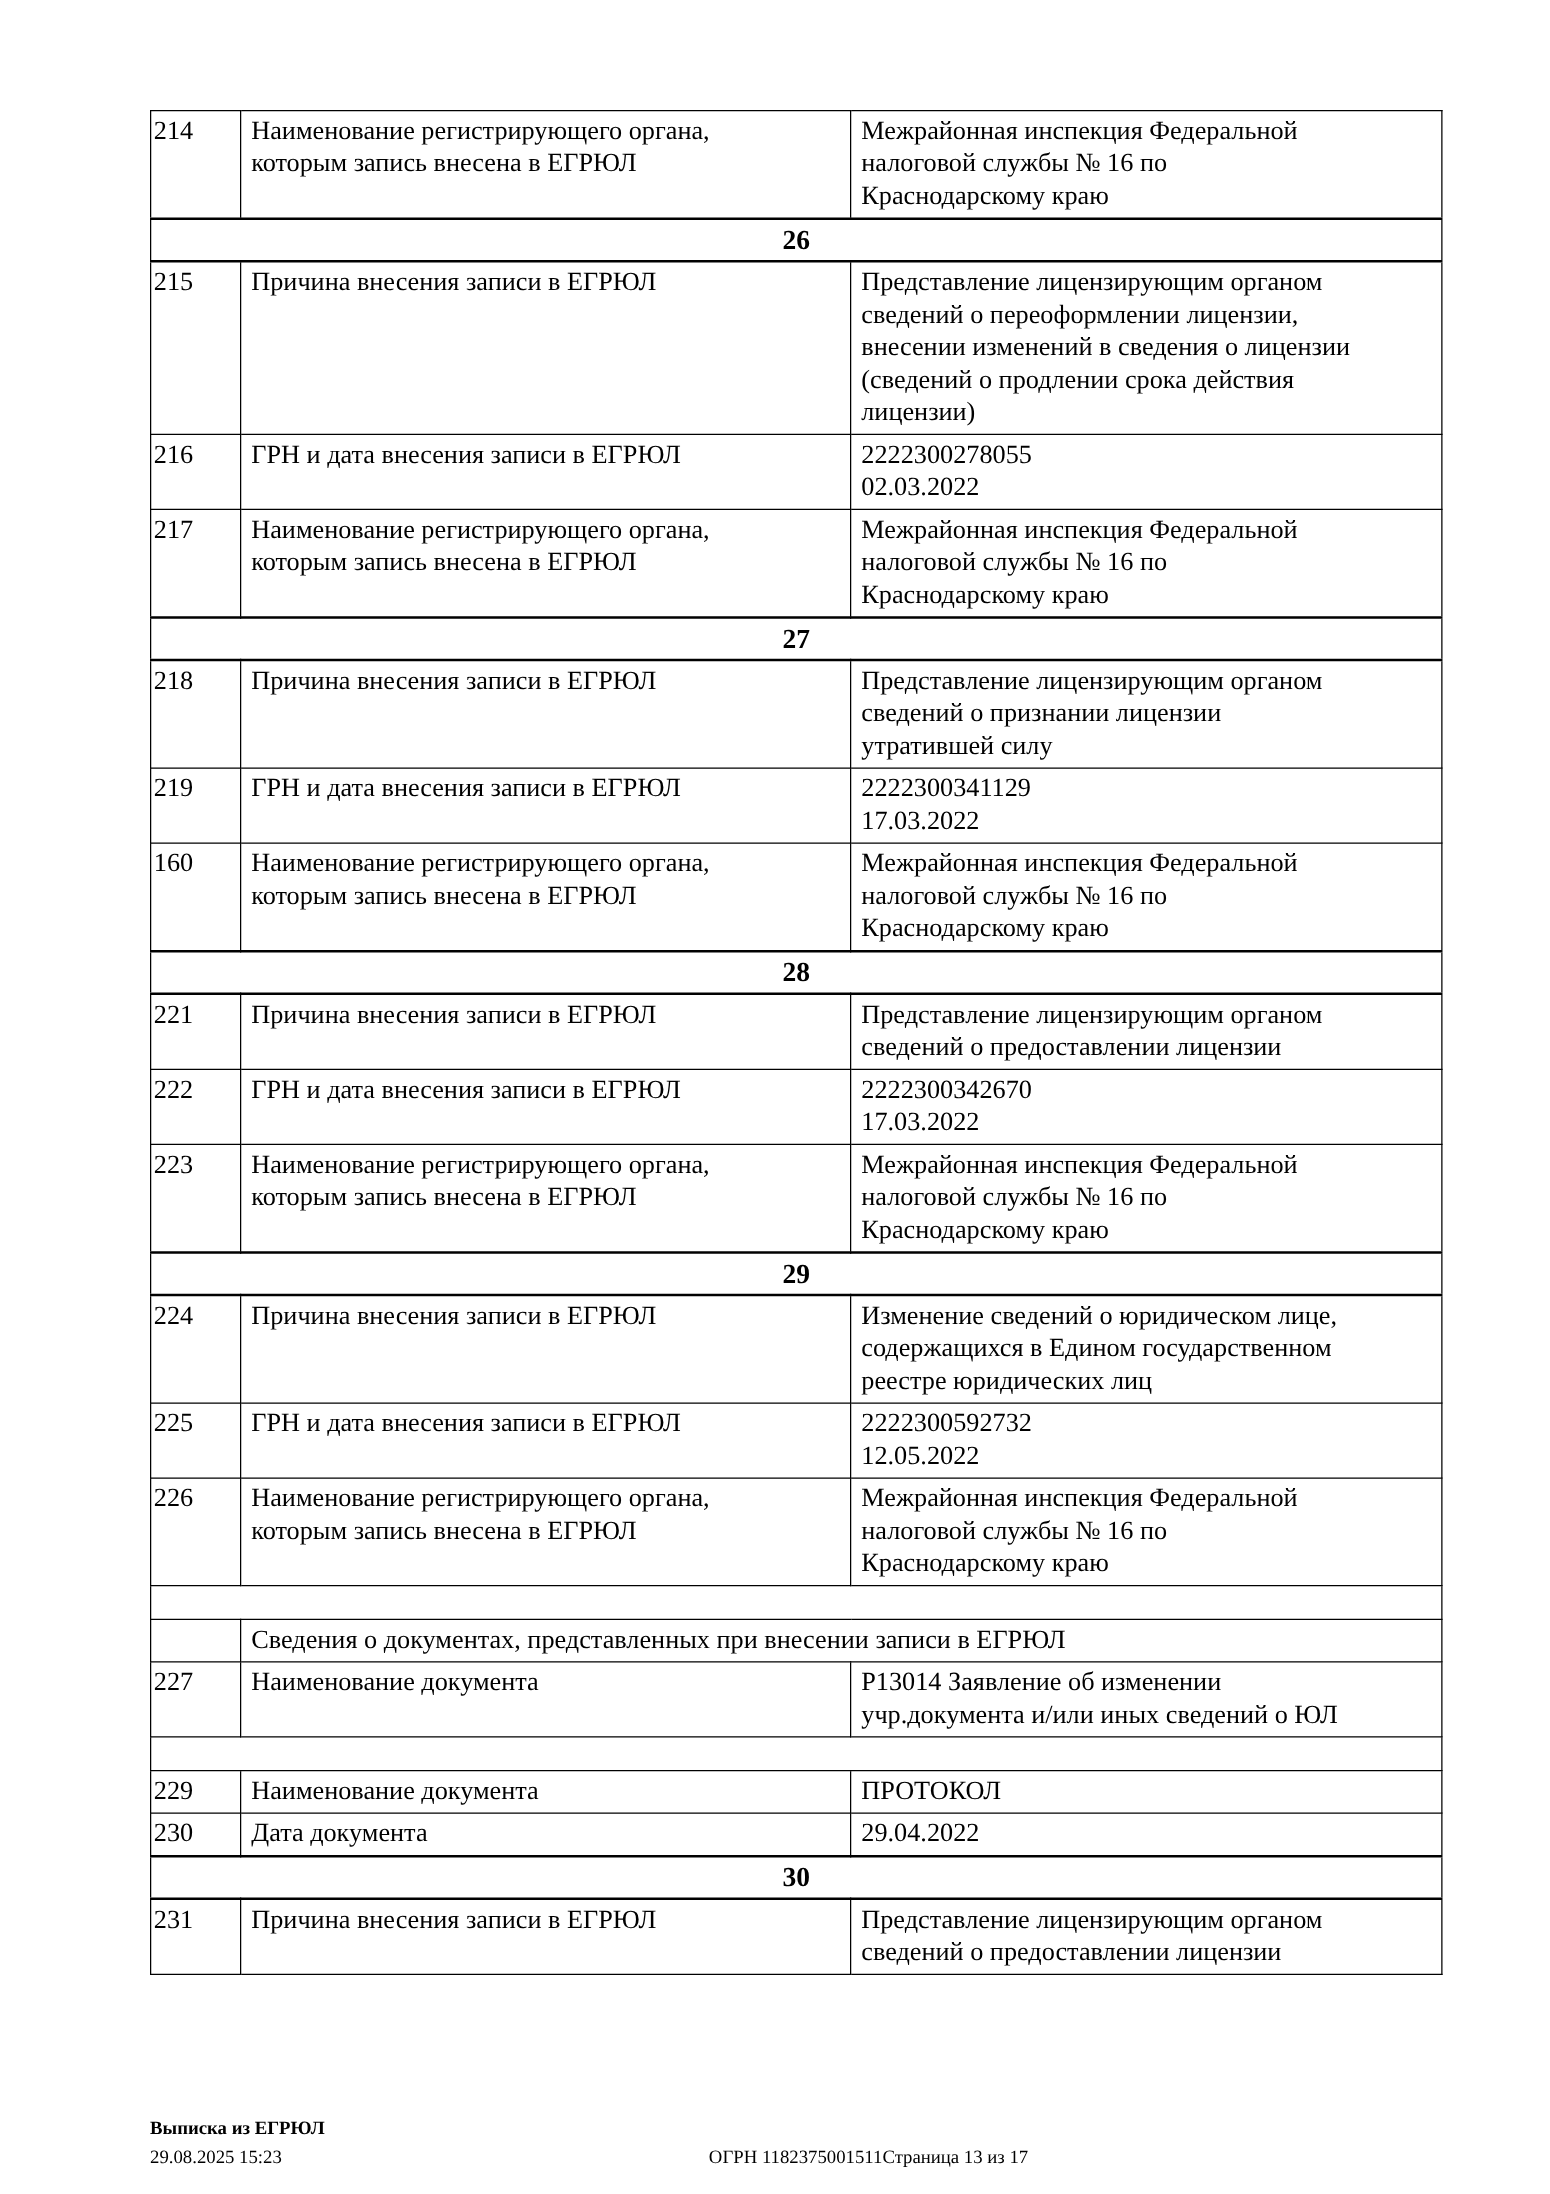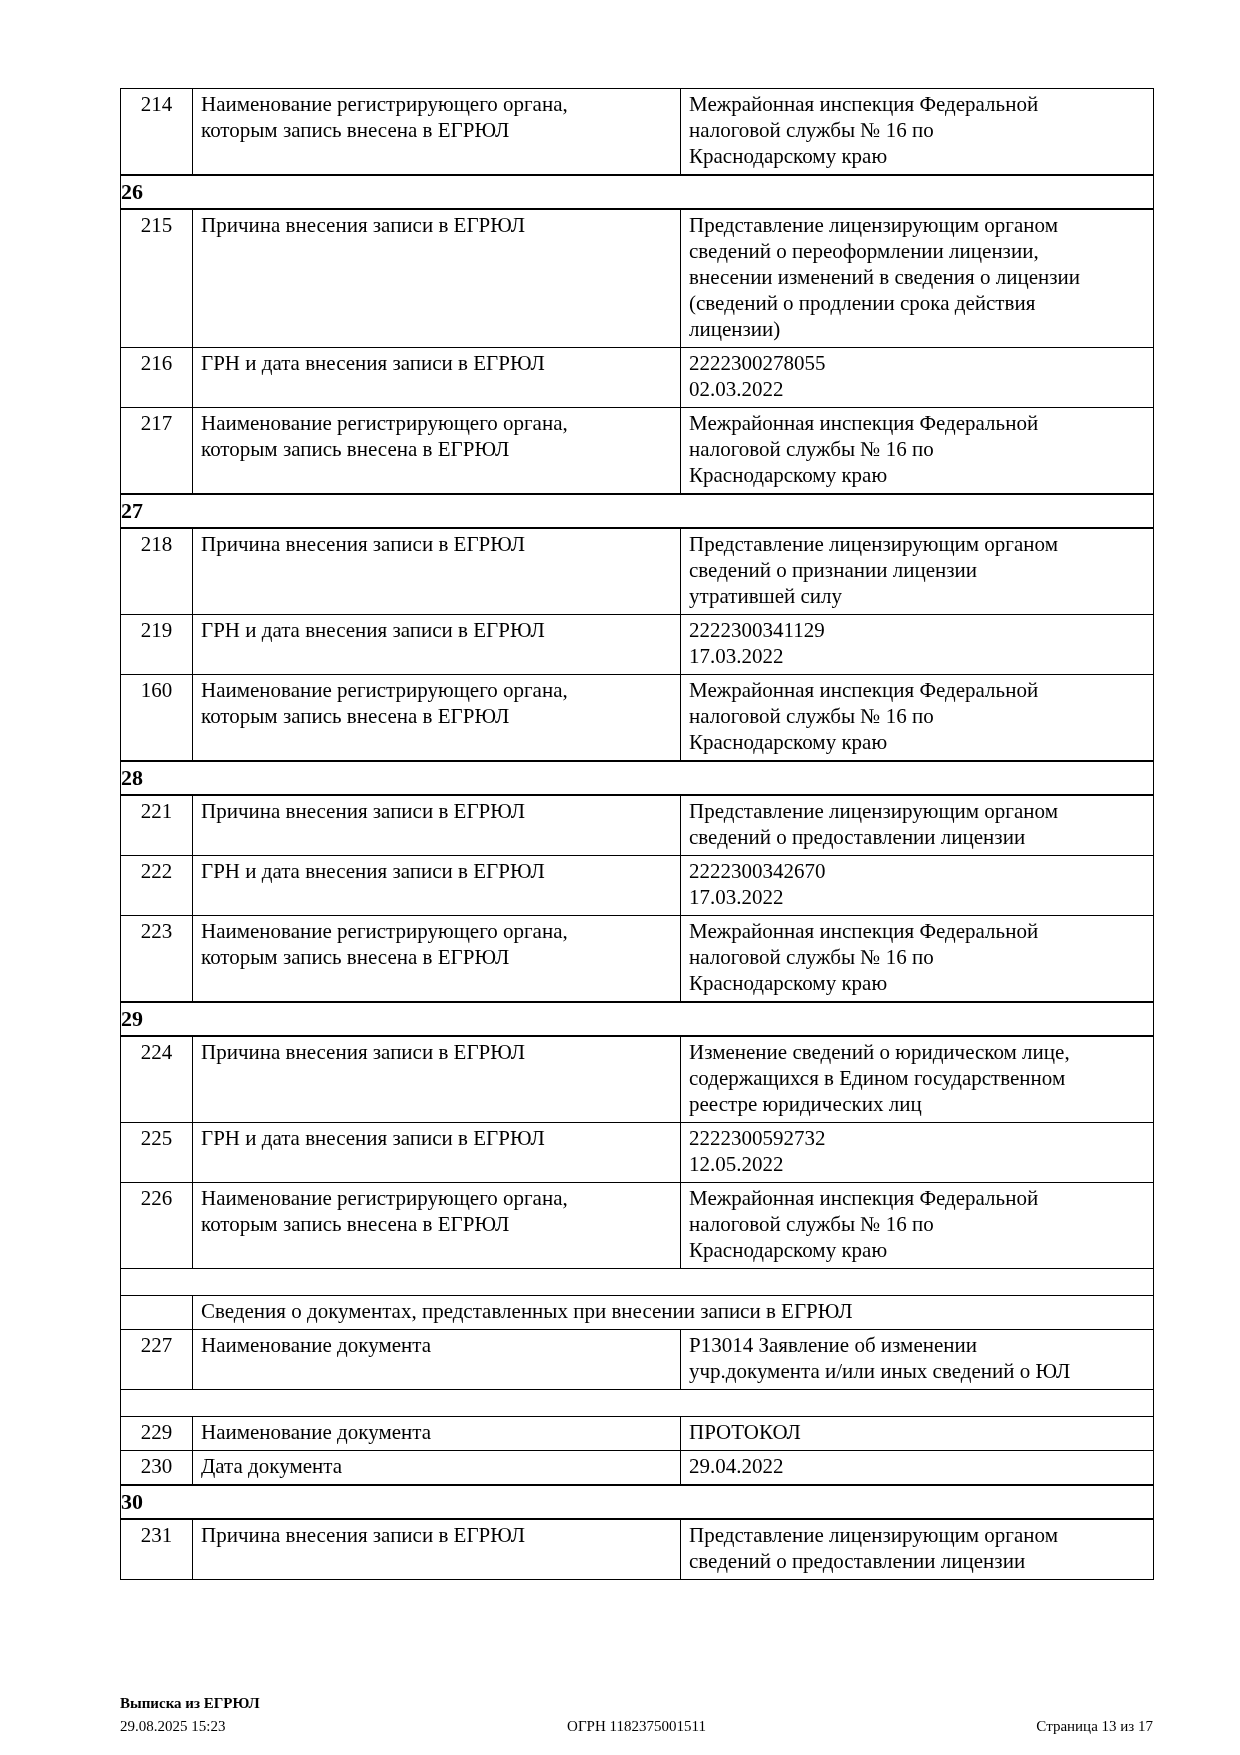--- a/index.html
+++ b/index.html
@@ -23,30 +23,31 @@
     table-layout: fixed;
   }
   .doc-table td {
     border: 1px solid #000000;
     vertical-align: top;
     padding: 2px 8px 5px 8px;
     font-size: 21px;
     line-height: 26px;
   }
   .num-cell {
-    text-align: center;
+    text-align: left;
     padding-left: 2px !important;
     padding-right: 2px !important;
   }
   .multiline {
     white-space: pre-line;
   }
   .section-row td {
     border-top-width: 2px;
     border-bottom-width: 2px;
+    text-align: center;
     font-weight: bold;
     font-size: 22px;
     padding: 3px 0 3px 0;
     font-family: Liberation Serif, serif;
   }
   .spacer-row td {
     height: 26px;
     padding: 0;
   }
   .page-footer {
@@ -61,21 +62,21 @@
     font-weight: bold;
     margin-top: 35px;
   }
   .footer-line2 {
     display: grid;
     grid-template-columns: 1fr auto 1fr;
     align-items: baseline;
     margin-top: 4px;
   }
   .footer-ogrn { text-align: center; }
-  .footer-page { text-align: right; }
+  .footer-page { text-align: left; }
 </style>
 </head>
 <body>
 
 <table class="doc-table">
   <colgroup>
     <col style="width:72px">
     <col style="width:488px">
     <col style="width:473px">
   </colgroup>

